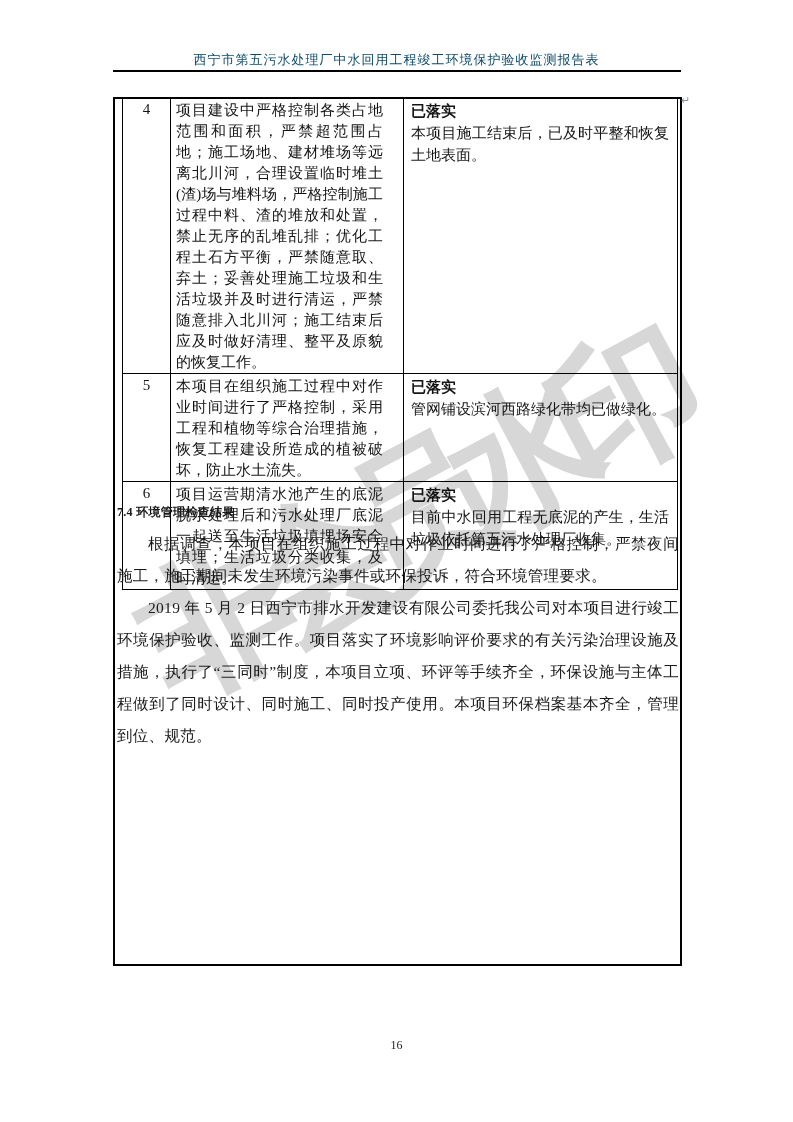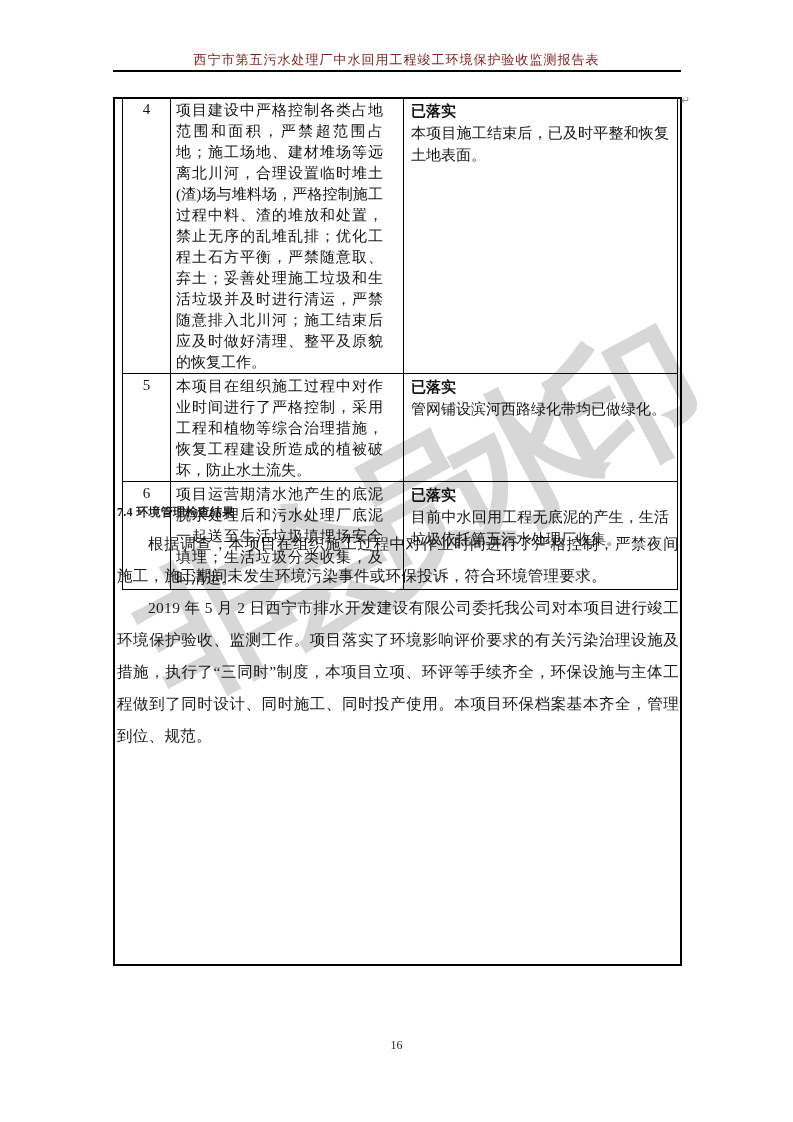--- a/index.html
+++ b/index.html
@@ -32,21 +32,21 @@
     user-select: none;
   }
   
   .header-title {
     position: absolute;
     left: 0; top: 51px;
     width: 100%;
     text-align: center;
     font-size: 13px;
     letter-spacing: 1px;
-    color: #7f1d1d;
+    color: #0c4a6e;
     z-index: 2;
   }
   .header-rule {
     position: absolute;
     left: 113px; top: 70px;
     width: 568px; height: 2px;
     background: #000;
     z-index: 2;
   }
   .pilcrow {

